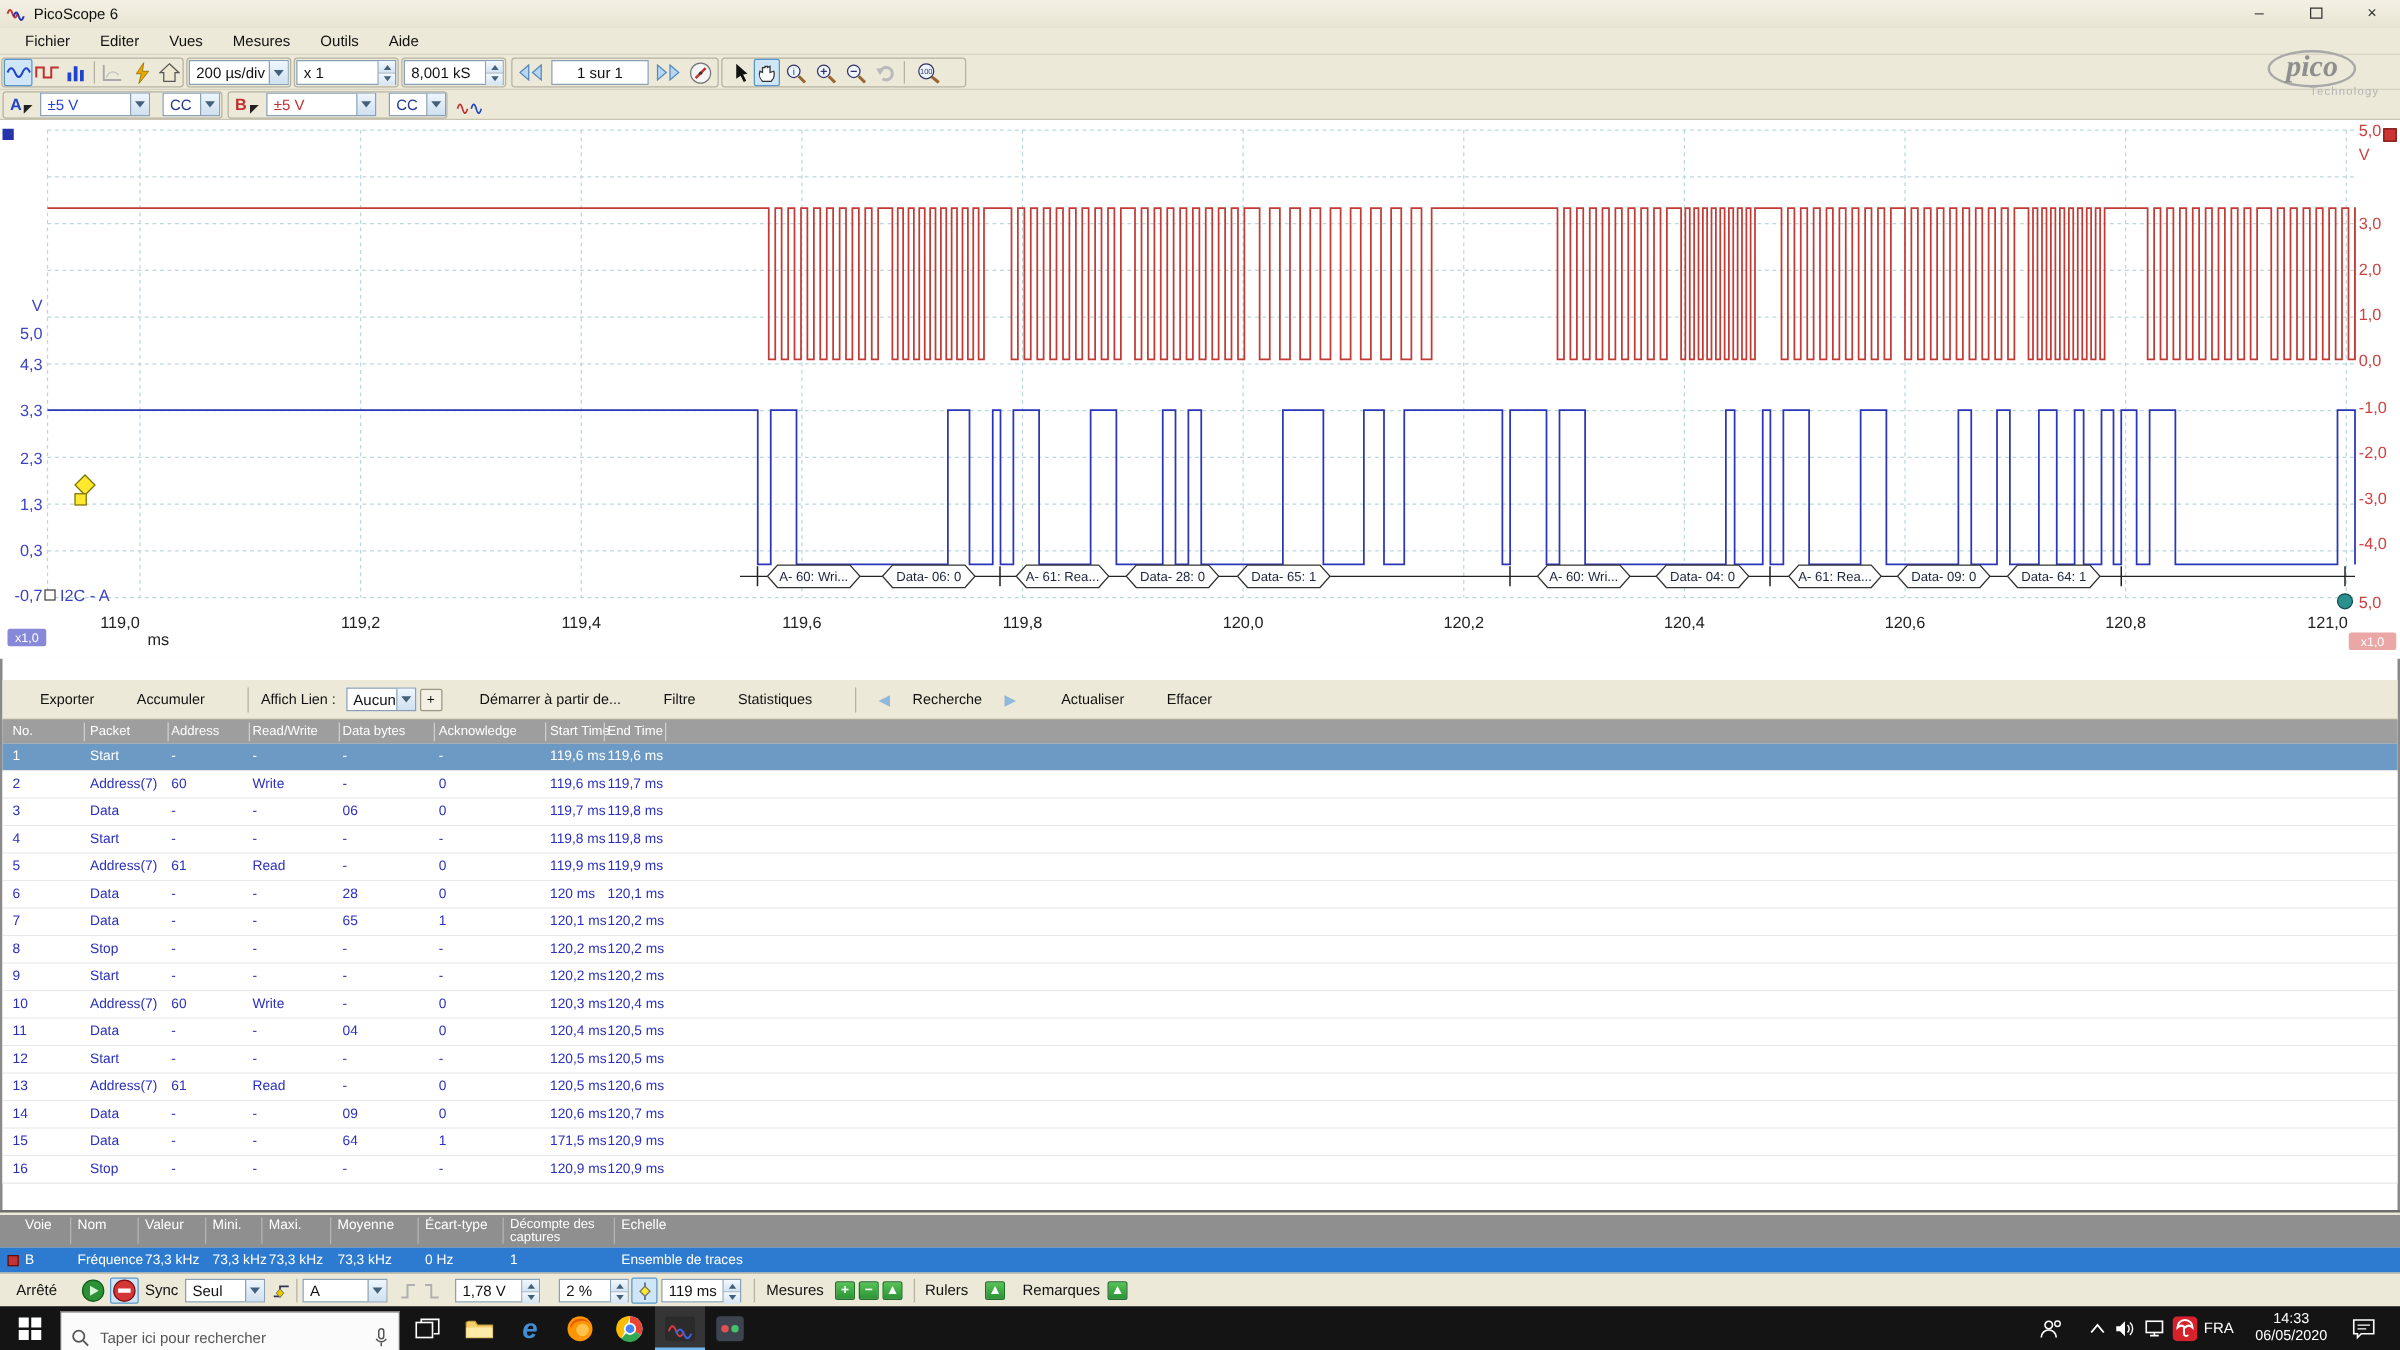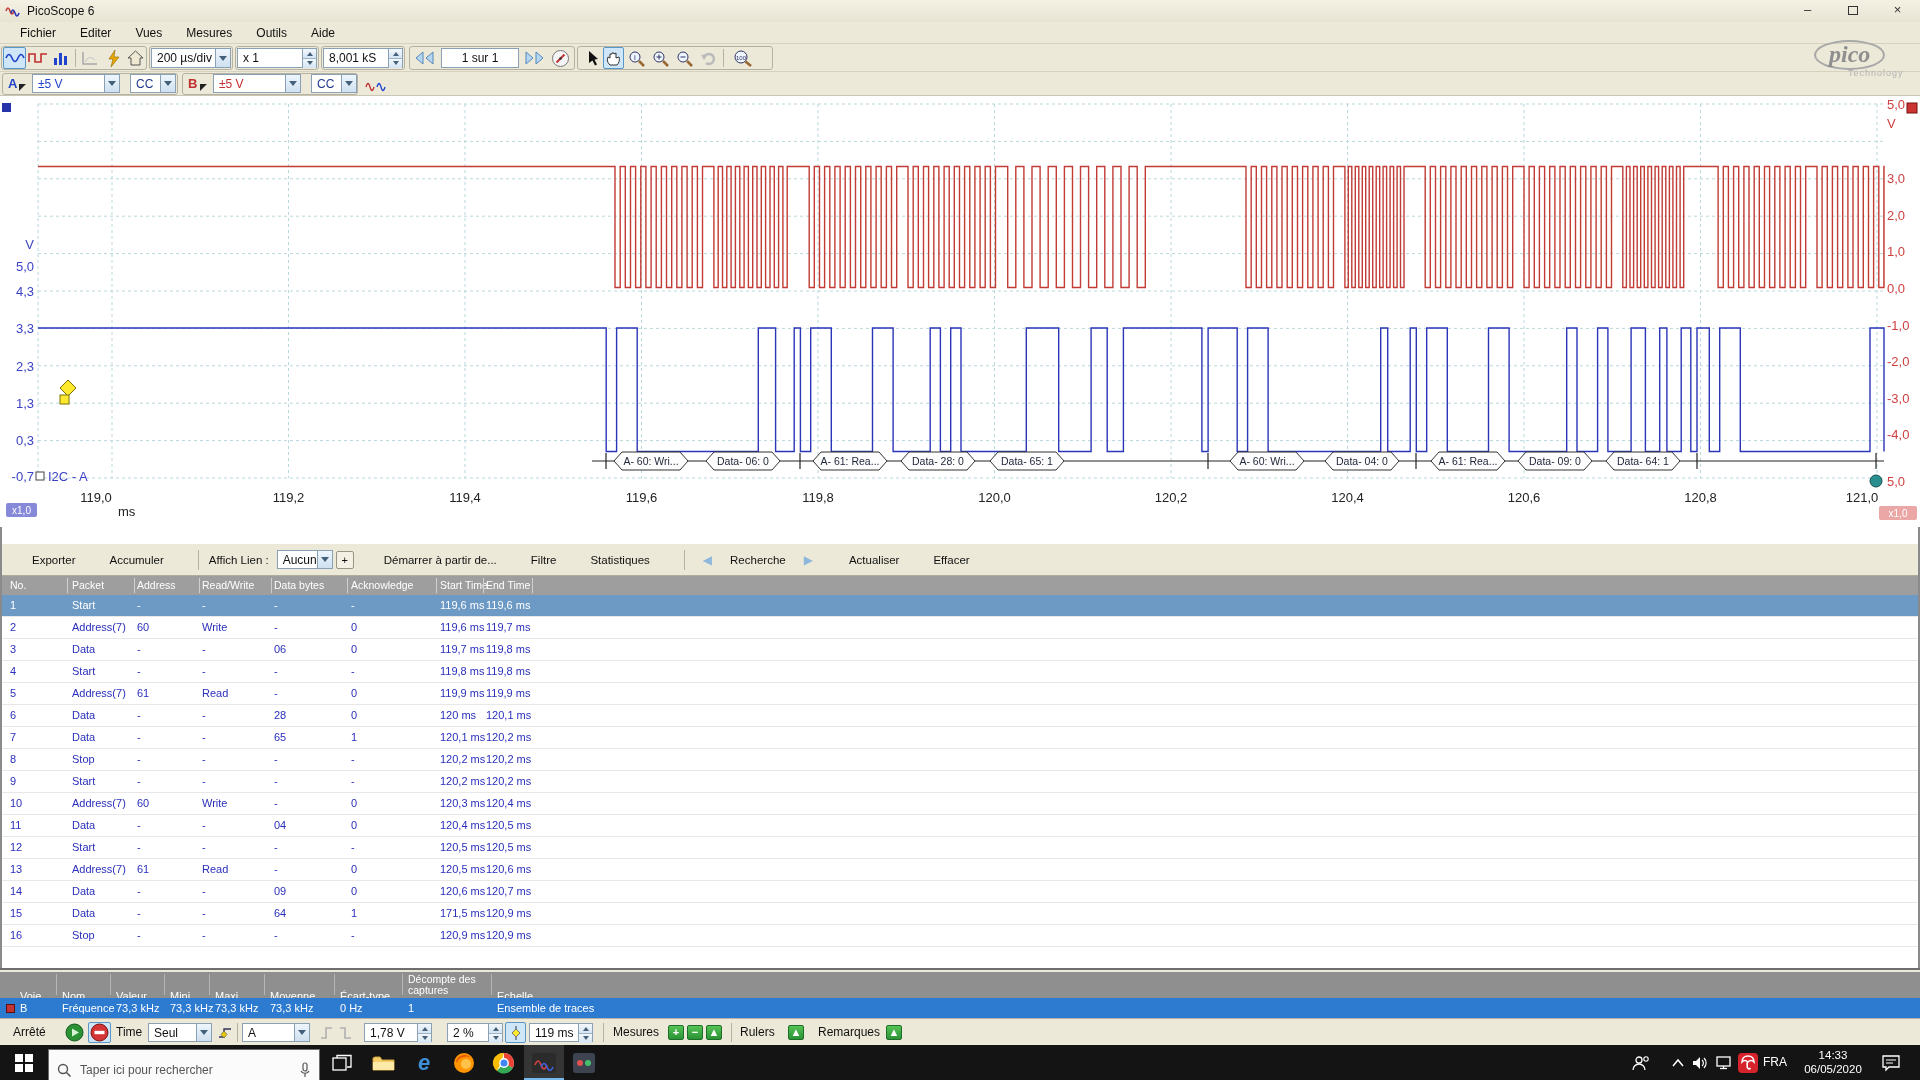--- a/index.html
+++ b/index.html
@@ -61,21 +61,21 @@
   .drow{position:relative;height:22px;background:#fff;border-bottom:1px solid #e8e8e8}
   .drow.sel{background:#6d9ac4}
   .drc{position:absolute;top:4px;color:#2a2fbb;font-size:11px;white-space:nowrap}
   .drow.sel .drc{color:#fff}
   #dp-tabs{left:0;top:421px;width:100%;height:20px;background:#ece9d8;border-top:1px solid #9a9a9a}
   #dp-tab{position:absolute;left:5px;top:0;width:92px;height:19px;background:#fdfdf6;border:1px solid #9a9a9a;border-top:none;display:flex;align-items:center}
   #dp-tab .sq{width:9px;height:9px;background:#2233bb;margin:0 6px 0 8px}
   
   #measure-panel{left:0;top:968px;width:1920px;height:50px;background:#ece9d8;border-top:2px solid #6e6e6e}
   #mp-header{left:0;top:2px;width:100%;height:26px;background:#8f8f8f}
-  .mhc{position:absolute;top:18px;color:#fff;font-size:11px;white-space:nowrap}
+  .mhc{position:absolute;top:2px;color:#fff;font-size:11px;white-space:nowrap}
   .mhc.wrap{top:2px;width:86px;line-height:11px;font-size:10.5px;white-space:normal}
   .msep{position:absolute;top:2px;width:1px;height:21px;background:#b5b5b5}
   #mp-row{left:0;top:28px;width:100%;height:21px;background:#2d7ad1}
   .mrc{position:absolute;top:4px;color:#fff;font-size:11px;white-space:nowrap}
   #mp-row .redsq{position:absolute;left:6px;top:6px;width:9px;height:9px;background:#c23333;border:1px solid #5d0f0f}
   
   #botbar{left:0;top:1018px;width:1920px;height:27px;background:#ece9d8;border-top:1px solid #b5b2a5}
   .bbl{position:absolute;top:0;height:27px;line-height:27px;font-size:12px;white-space:nowrap}
   .bbtn{position:absolute;display:flex;align-items:center;justify-content:center}
   .gbtn{position:absolute;top:6px;width:16px;height:15px;background:linear-gradient(#55c455,#2a9235);border:1px solid #1d6e28;border-radius:2px;color:#fff;font-size:11px;font-weight:bold;text-align:center;line-height:13px}
@@ -625,21 +625,21 @@
         <circle cx="9.5" cy="9.5" r="8.5" fill="#2a9235" stroke="#14591d"></circle>
         <polygon points="7,5.5 14,9.5 7,13.5" fill="#d6f5d6"></polygon>
       </svg>
     </div>
     <div class="bbtn tbtn sel" style="left:88px;top:3px;width:23px;height:21px">
       <svg width="19" height="19">
         <circle cx="9.5" cy="9.5" r="8.5" fill="#d43535" stroke="#7a1010"></circle>
         <rect x="4.5" y="7.8" width="10" height="3.4" fill="#fff"></rect>
       </svg>
     </div>
-    <span class="bbl" style="left:116px">Time</span>
+    <span class="bbl" style="left:116px">Sync</span>
     <div class="abs wbox" style="left:148px;top:4px;width:64px;height:19px">
       <span class="txt">Seul</span>
       <span class="carrow"></span>
     </div>
     <div class="bbtn" style="left:216px;top:5px;width:18px;height:17px">
       <svg width="17" height="16">
         <path d="M2 12 H7 V4 H14" stroke="#335" fill="none" stroke-width="1.4"></path>
         <polygon points="7,6 10,9.5 7,13 4,9.5" fill="#e8c800" stroke="#665" stroke-width="0.7"></polygon>
       </svg>
     </div>

